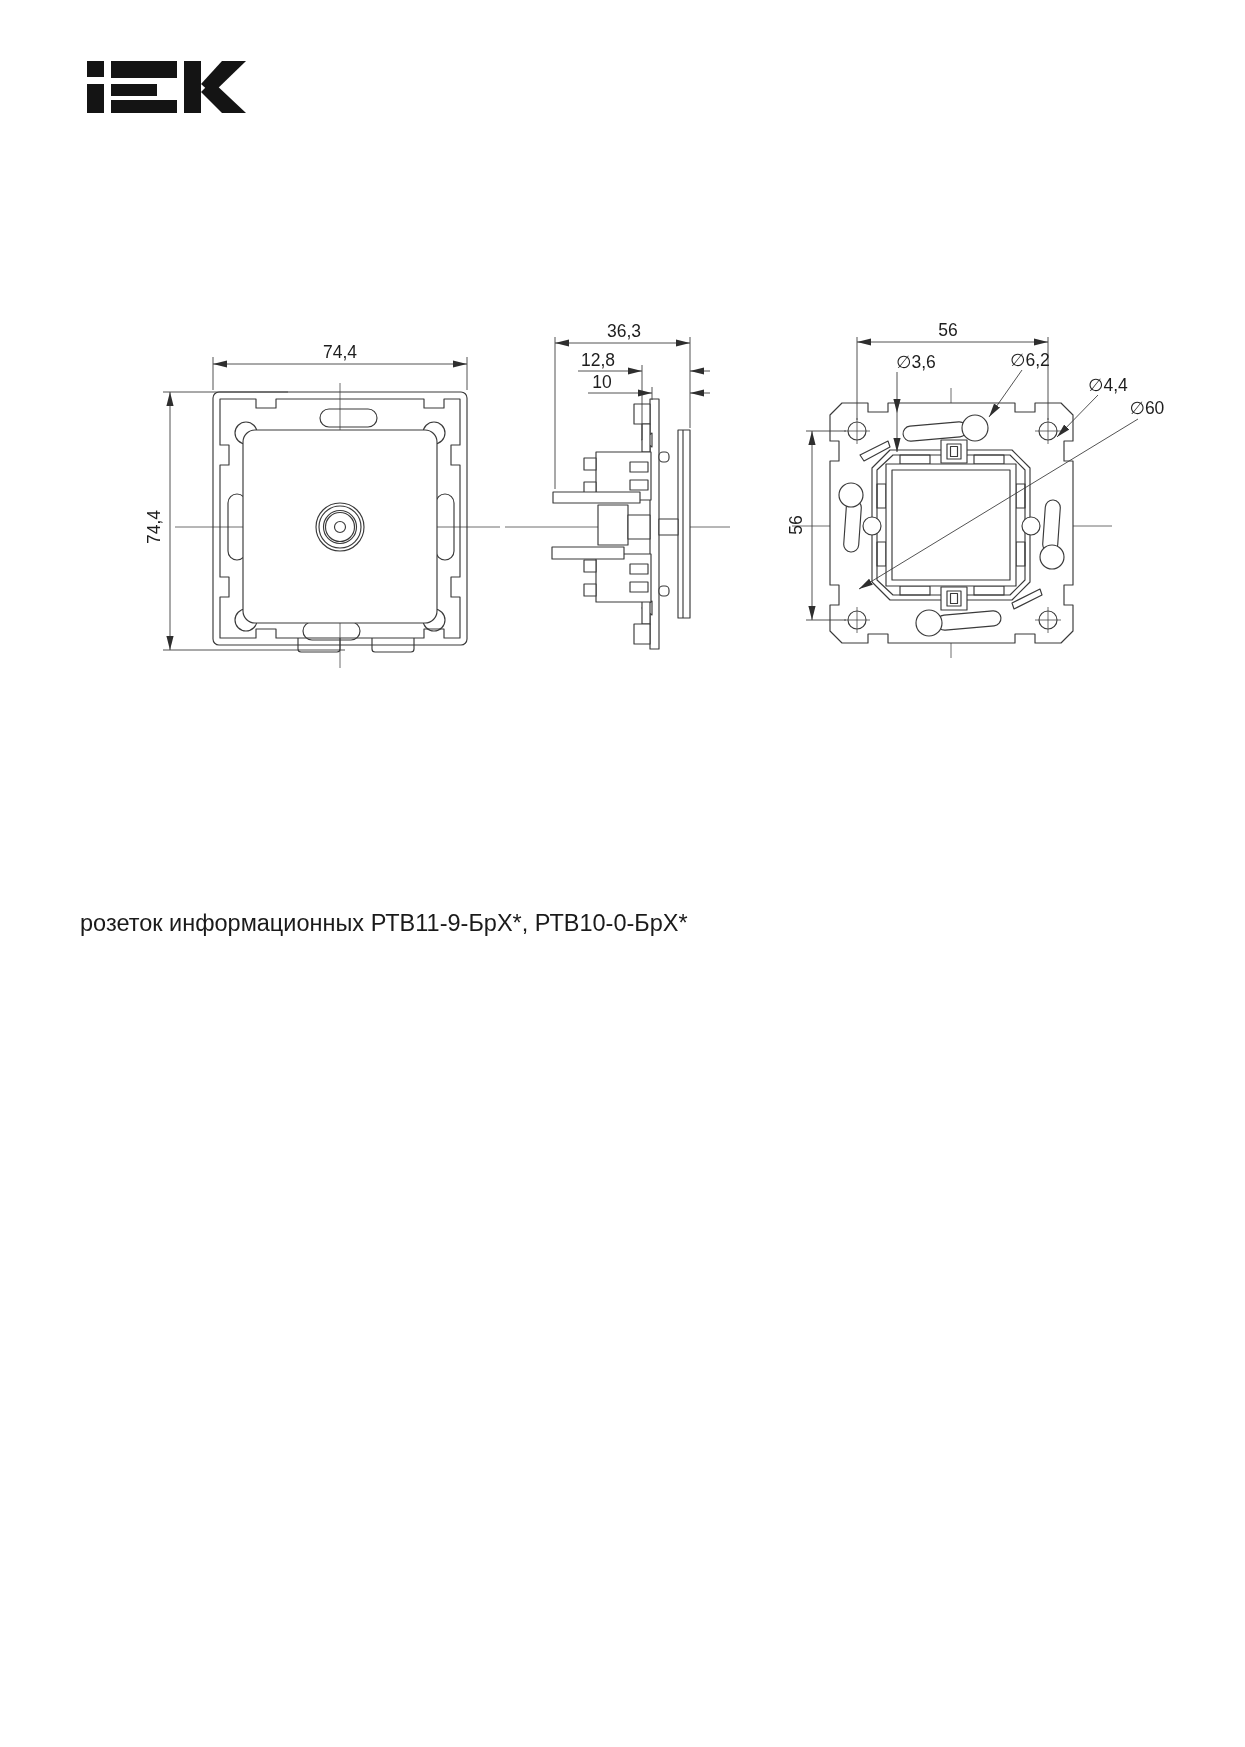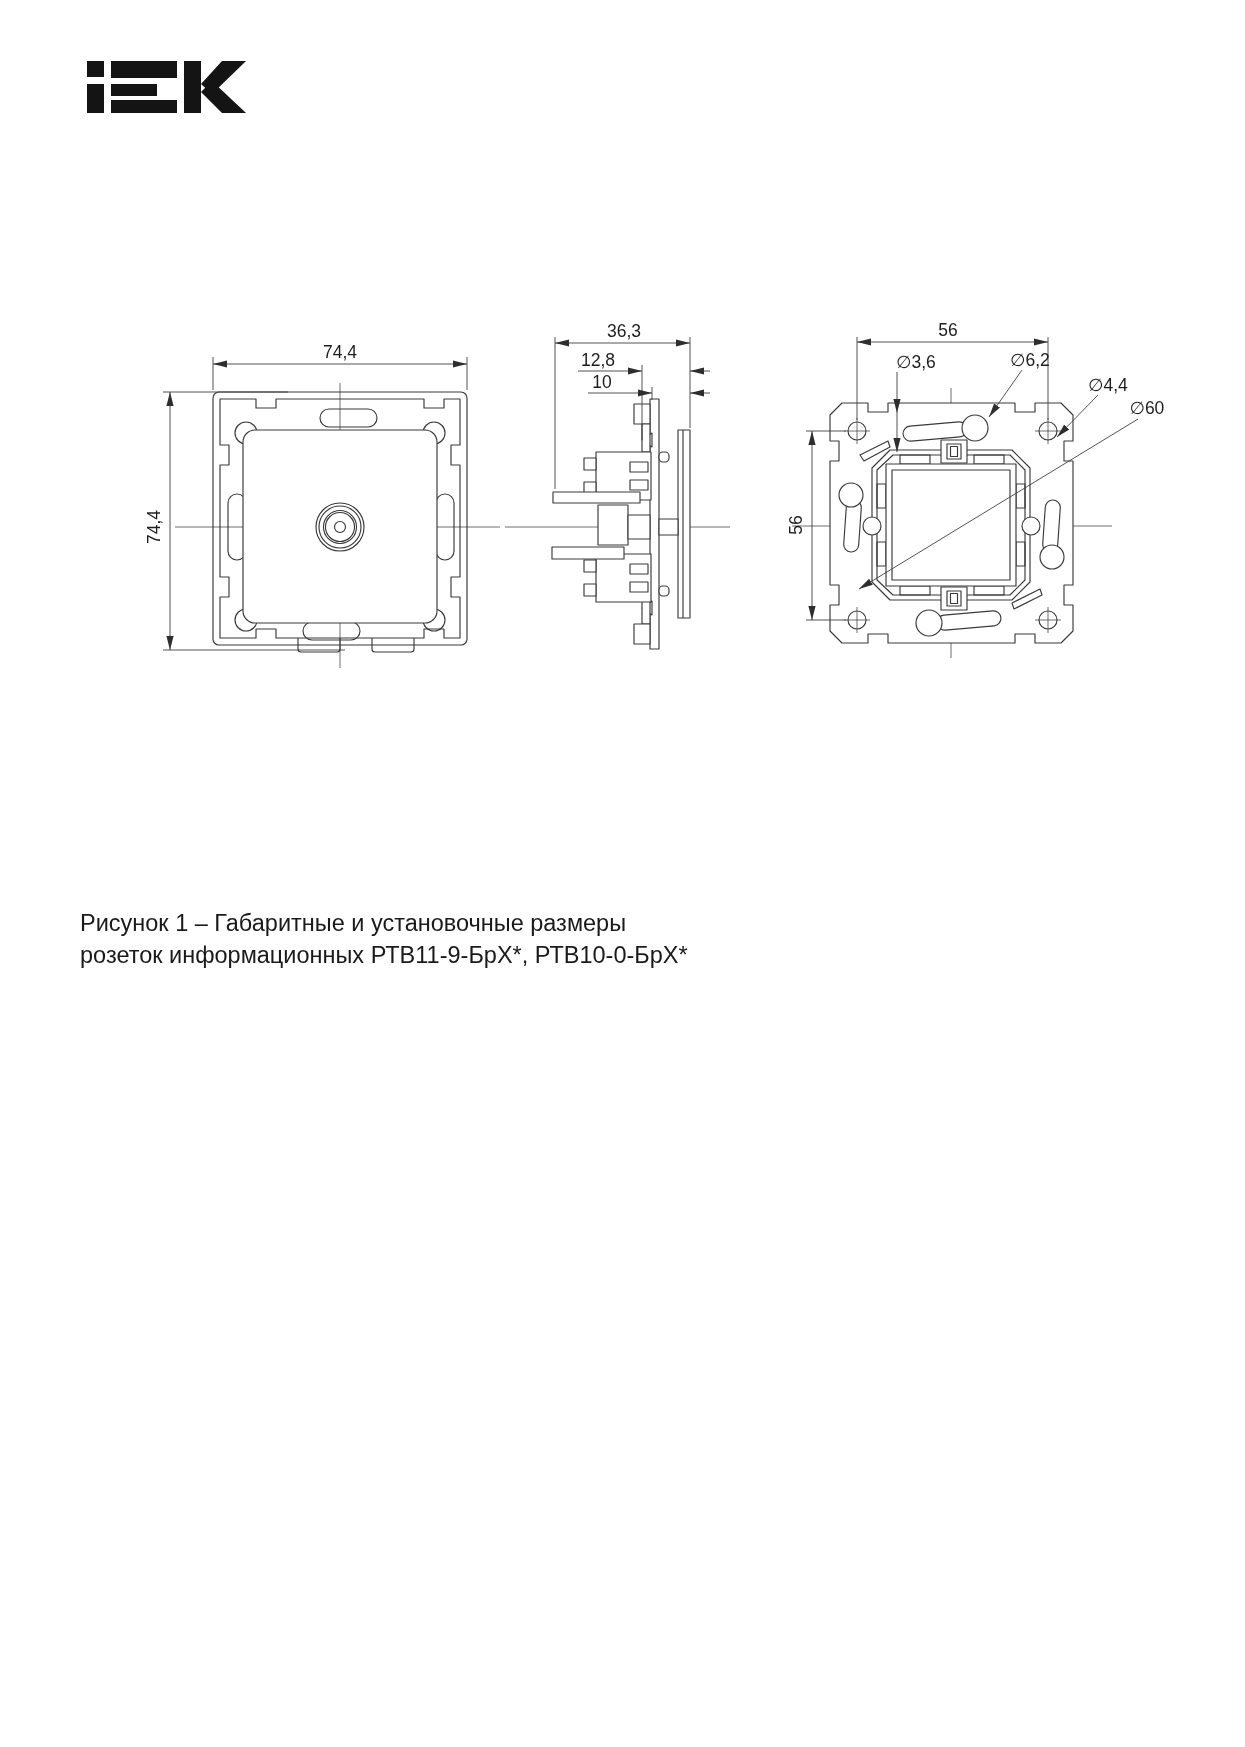--- a/index.html
+++ b/index.html
@@ -230,15 +230,14 @@
 
     <line class="dimline" x1="1098" y1="395" x2="1057" y2="437" marker-end="url(#arr)"></line>
     <text class="dim" x="1108" y="391" text-anchor="middle">∅4,4</text>
 
     <line class="dimline" x1="1138" y1="419" x2="859" y2="589" marker-end="url(#arr)"></line>
     <text class="dim" x="1147" y="414" text-anchor="middle">∅60</text>
   </g>
 </svg>
 
 <div id="caption">
-  <div>Рисунок 1 – Габаритные и установочные размеры</div>
   <div>розеток информационных РТВ11-9-БрХ*, РТВ10-0-БрХ*</div>
 </div>
 
 </body></html>

